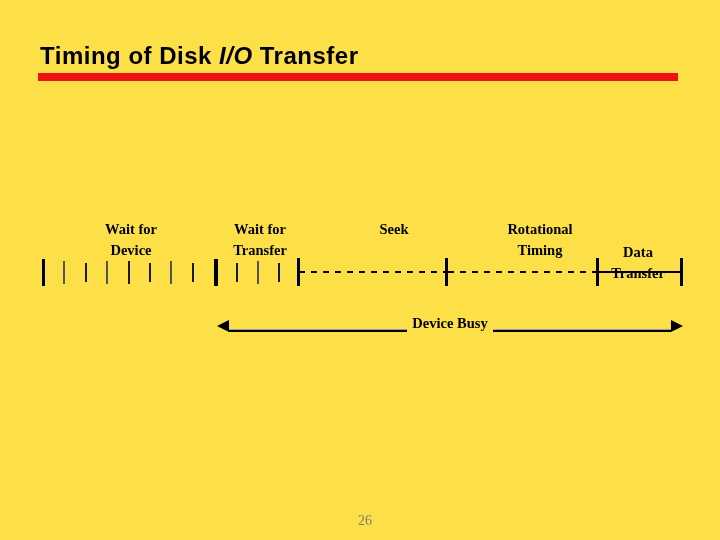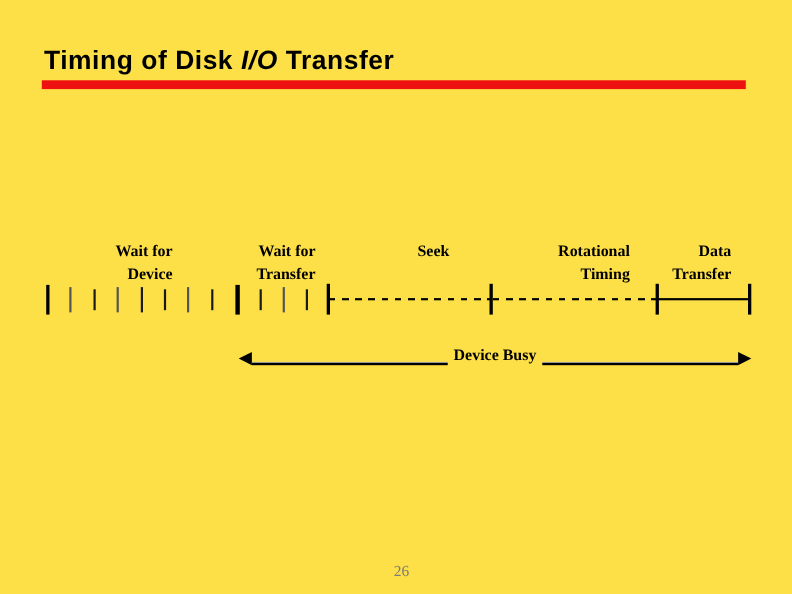--- a/index.html
+++ b/index.html
@@ -36,33 +36,33 @@
     width: 640px;
     height: 8px;
     background: #ee1111;
   }
 
   
   .seg-label {
     position: absolute;
     top: 219px;
     transform: translateX(-50%);
-    text-align: right;
+    text-align: center;
     font-family: "Liberation Serif", serif;
     font-weight: bold;
     font-size: 14.5px;
     line-height: 21px;
     color: #000000;
     white-space: nowrap;
   }
   .seg-label.at-device   { left: 131px; }
   .seg-label.at-channel  { left: 260px; }
   .seg-label.at-seek     { left: 394px; }
   .seg-label.at-rotdelay { left: 540px; }
-  .seg-label.at-datatx   { left: 638px; }
+  .seg-label.at-datatx   { left: 638px; margin-top: 23px; }
 
   
   .tick {
     position: absolute;
     top: 261px;
     width: 2px;
     height: 23px;
     background: #1a1a1a;
   }
   .tick.t-bold  { width: 4px; background: #000; top: 259px; height: 27px; }

